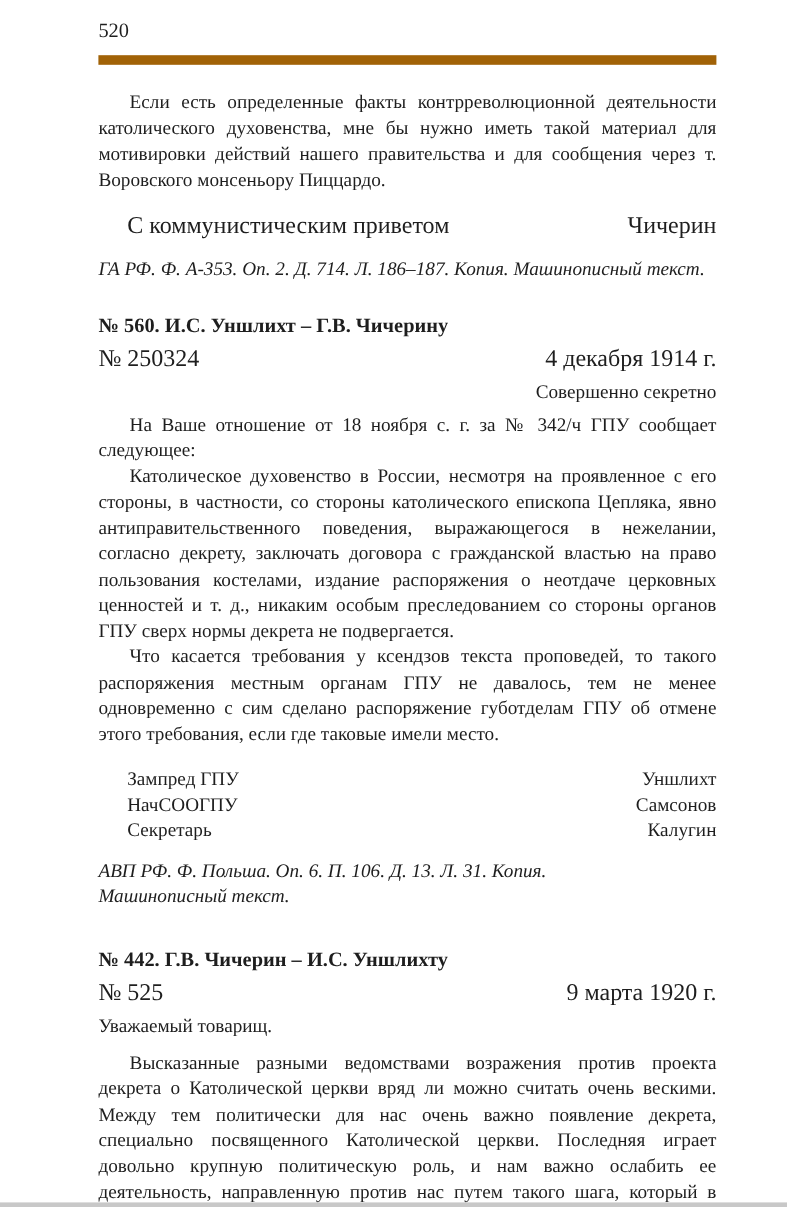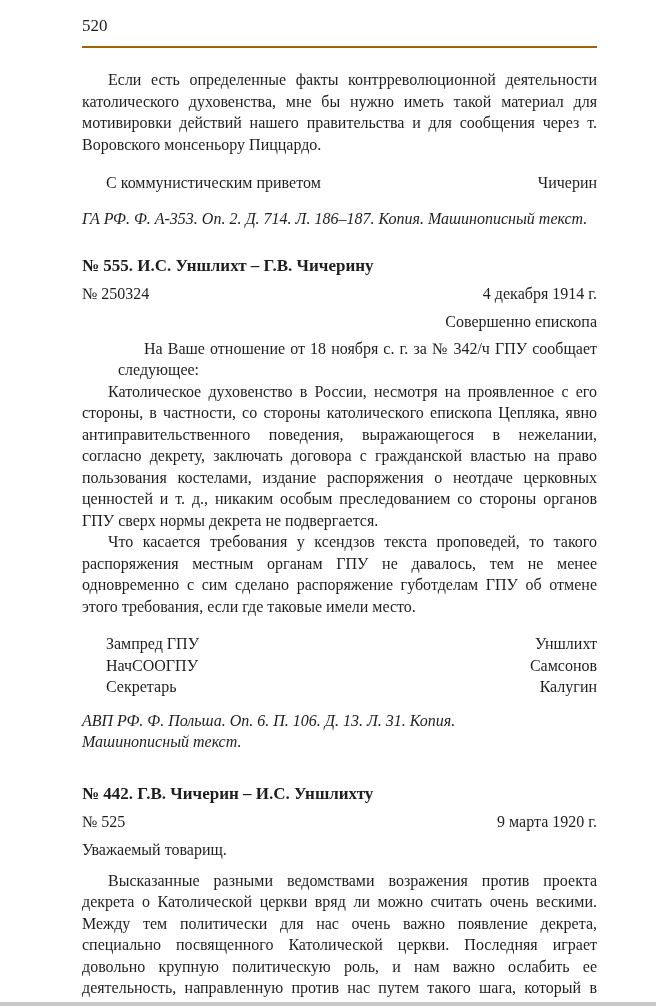--- a/index.html
+++ b/index.html
@@ -14,38 +14,38 @@
     overflow: hidden;
     font-family: "Liberation Serif", "DejaVu Serif", serif;
     color: #1e1e1e;
   }
   .sheet {
     box-sizing: border-box;
     width: 656px;
     padding: 15px 59px 0 82px;
   }
   .page-header {
-    border-bottom: 2px solid #a16207;
+    border-bottom: 8px solid #a16207;
     padding-bottom: 9px;
   }
   .page-number {
     font-size: 17px;
     line-height: 22px;
   }
   .para {
     margin: 0;
     font-size: 16px;
     line-height: 21.5px;
     text-align: justify;
     text-indent: 26px;
   }
   .row {
     display: flex;
     justify-content: space-between;
-    font-size: 16px;
+    font-size: 20px;
     line-height: 21px;
     text-align: center;
   }
   .closing-row { margin-top: 17px; }
   .closing-row .lead { padding-left: 24px; }
   .archive {
     margin: 0;
     margin-top: 15px;
     font-style: italic;
     font-size: 16px;
@@ -58,21 +58,21 @@
     line-height: 21px;
     font-weight: bold;
   }
   .num-date-row { margin-top: 7px; }
   .classification {
     margin-top: 7px;
     font-size: 16px;
     line-height: 21px;
     text-align: right;
   }
-  .first-after-class { margin-top: 6px; margin-left: 36px; }
+  .first-after-class { margin-top: 6px; }
   .sig-block { margin-top: 16px; }
   .sig-row {
     display: flex;
     justify-content: space-between;
     font-size: 16px;
     line-height: 21.5px;
   }
   .sig-row .sig-title { padding-left: 24px; text-align: right; }
   .archive-441 { margin-top: 12px; max-width: 420px; }
   .salutation {
@@ -107,28 +107,28 @@
 
       <div class="row closing-row">
         <span class="lead">С коммунистическим приветом</span>
         <span>Чичерин</span>
       </div>
 
       <p class="archive">ГА РФ. Ф. А-353. Оп. 2. Д. 714. Л. 186–187. Копия. Машинописный текст.</p>
     </section>
 
     <section>
-      <h2 class="doc-heading">№ 555. И.С. Уншлихт – Г.В. Чичерину</h2>
+      <h2 class="doc-heading">№ 560. И.С. Уншлихт – Г.В. Чичерину</h2>
 
       <div class="row num-date-row">
         <span>№ 250324</span>
         <span>4 декабря 1914 г.</span>
       </div>
 
-      <div class="classification">Совершенно епископа</div>
+      <div class="classification">Совершенно секретно</div>
 
       <p class="para first-after-class">На Ваше отношение от 18 ноября с. г. за № 342/ч ГПУ сообщает следующее:</p>
       <p class="para">Католическое духовенство в России, несмотря на проявленное с его стороны, в частности, со стороны католического епископа Цепляка, явно антиправительственного поведения, выражающегося в нежелании, согласно декрету, заключать договора с гражданской властью на право пользования костелами, издание распоряжения о неотдаче церковных ценностей и т. д., никаким особым преследованием со стороны органов ГПУ сверх нормы декрета не подвергается.</p>
       <p class="para">Что касается требования у ксендзов текста проповедей, то такого распоряжения местным органам ГПУ не давалось, тем не менее одновременно с сим сделано распоряжение губотделам ГПУ об отмене этого требования, если где таковые имели место.</p>
 
       <div class="sig-block">
         <div class="sig-row">
           <span class="sig-title">Зампред ГПУ</span>
           <span>Уншлихт</span>
         </div>

